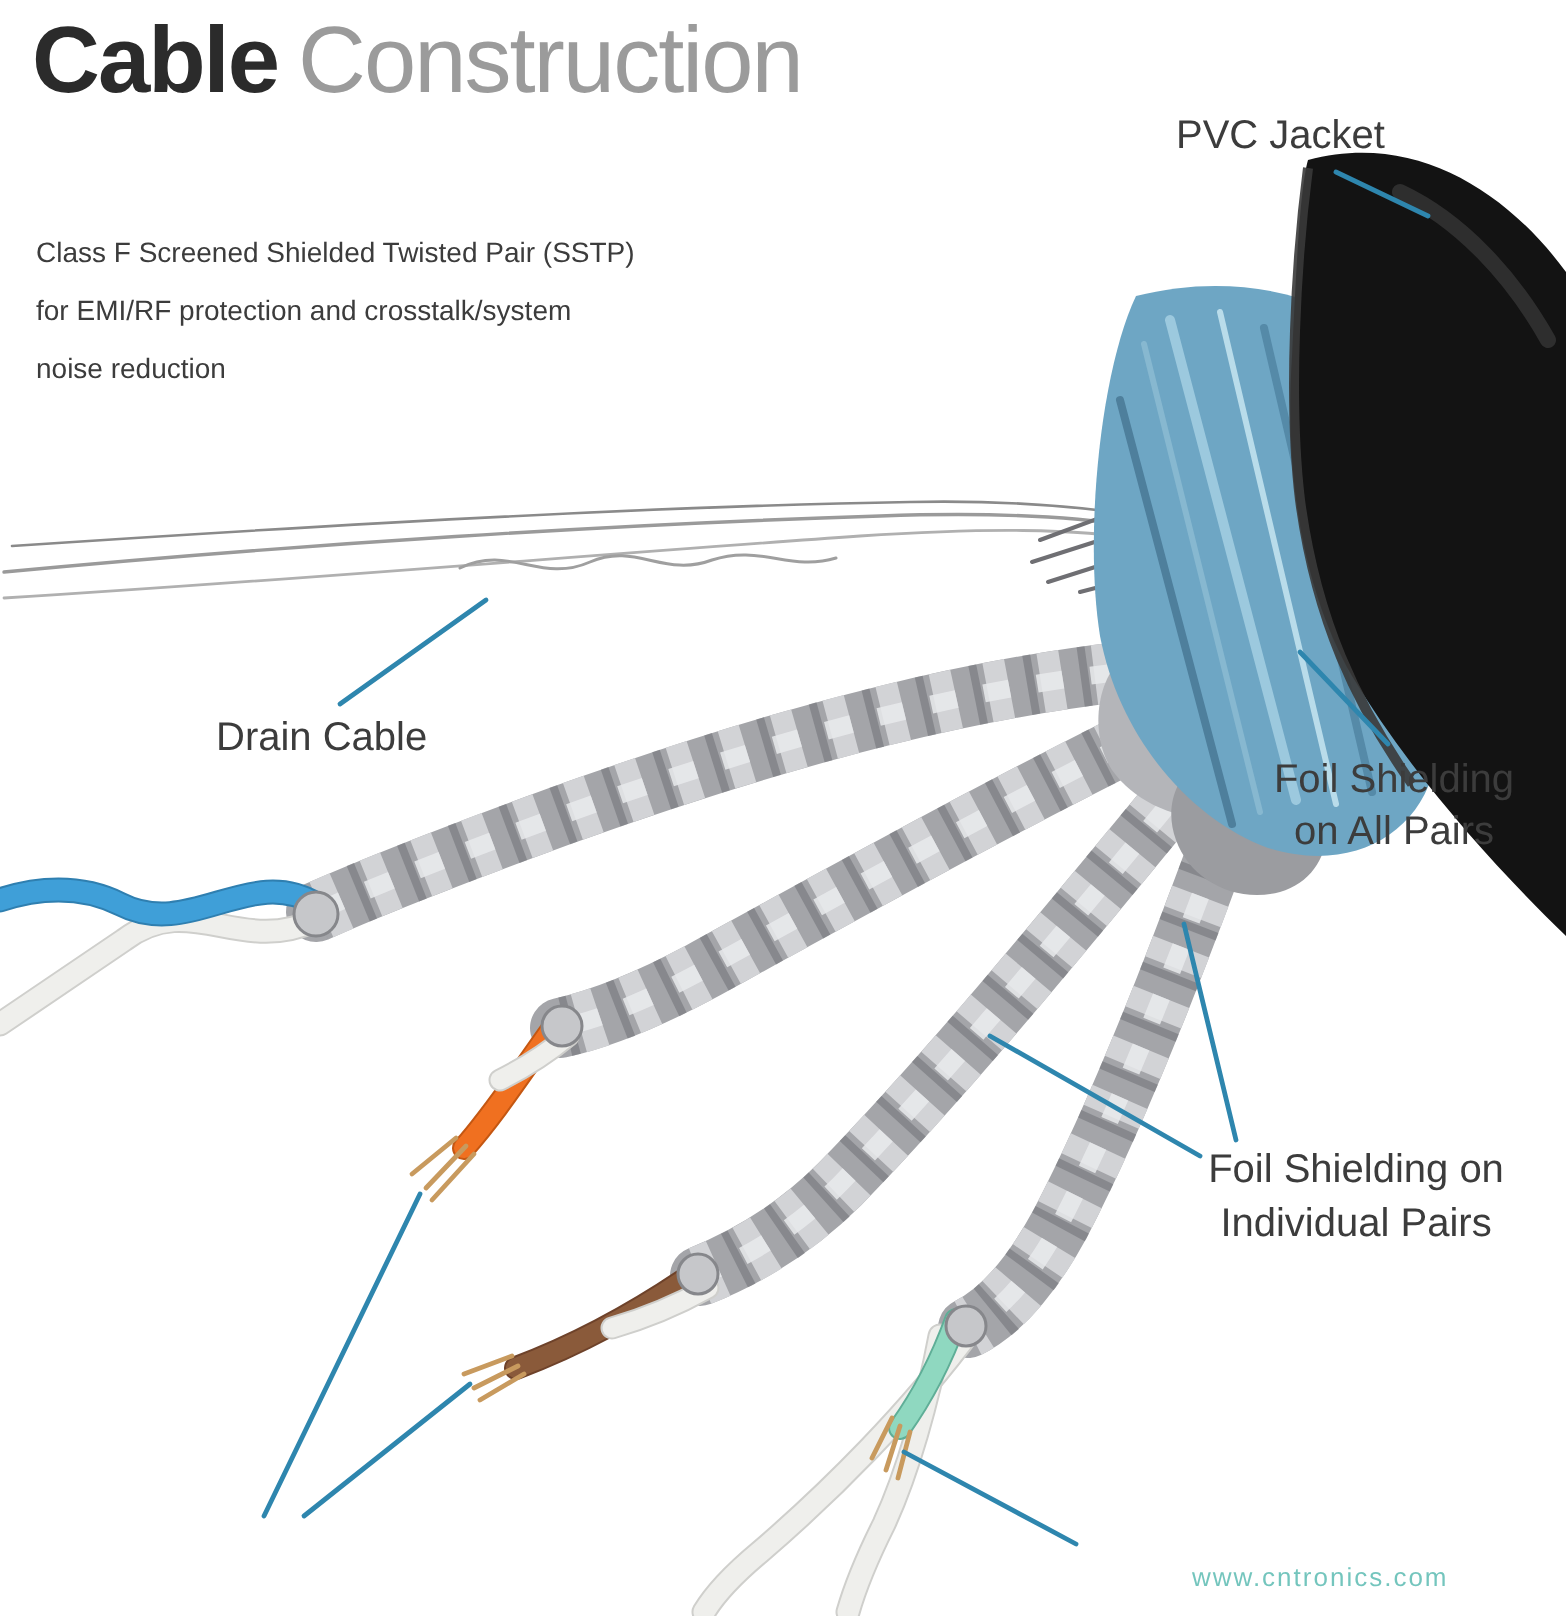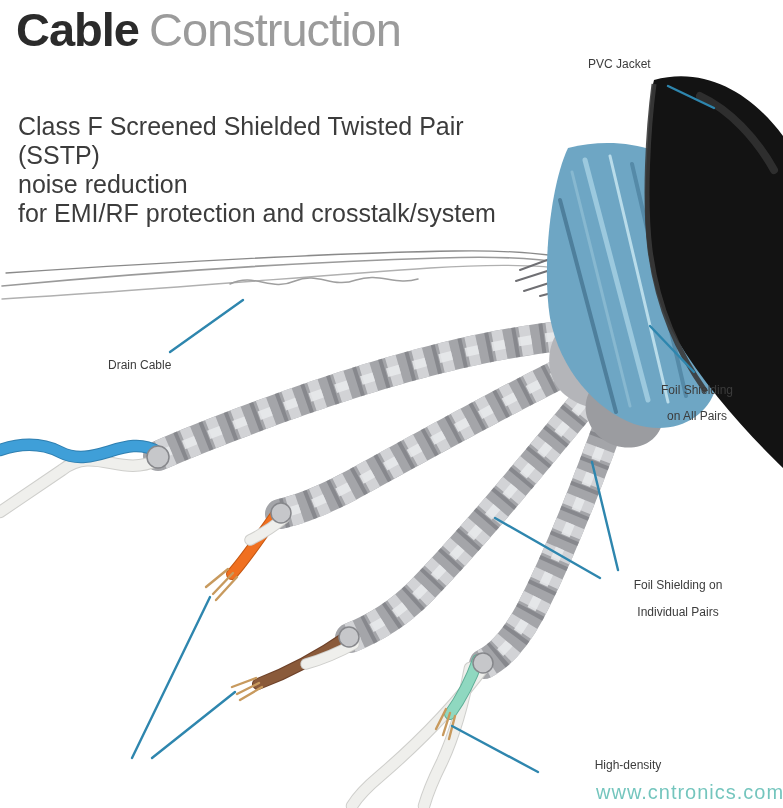--- a/index.html
+++ b/index.html
@@ -8,30 +8,30 @@
     --wire-blue:#3f9fd8; --wire-orange:#f07020; --wire-brown:#8a5a3a; --wire-green:#8fd8c0;
     --wire-white:#efefec; --copper:#c89a5e; --watermark:#2aa79b;
   }
   *{margin:0;padding:0;box-sizing:border-box}
   body{font-family:"Liberation Sans",sans-serif;background:#fff}
   .canvas{position:relative;width:783px;height:808px;background:#fff;overflow:hidden}
   .art{position:absolute;left:0;top:0;width:783px;height:808px;z-index:1}
   .title{position:absolute;left:16px;top:2px;font-size:47px;letter-spacing:-1px;z-index:4;white-space:nowrap}
   .title .bold{font-weight:800;color:var(--title-bold)}
   .title .light{font-weight:400;color:var(--title-light);margin-left:10px}
-  .subtitle{position:absolute;left:18px;top:112px;width:480px;font-size:25px;line-height:29px;color:var(--body-text);z-index:4}
-  .lbl{position:absolute;font-size:12px;color:var(--label-text);z-index:4;white-space:nowrap}
+  .subtitle{position:absolute;left:18px;top:112px;width:480px;font-size:14px;line-height:29px;color:var(--body-text);z-index:4}
+  .lbl{position:absolute;font-size:20px;color:var(--label-text);z-index:4;white-space:nowrap}
   .lbl.center{text-align:center;white-space:normal}
   #lbl-pvc{left:588px;top:57px}
   #lbl-drain{left:108px;top:358px}
   #lbl-foil-all{left:612px;top:377px;width:170px;line-height:26px}
   #lbl-foil-ind{left:578px;top:572px;width:200px;line-height:27px}
   #lbl-copper{left:28px;top:761px}
   #lbl-hdpe{left:538px;top:751px;width:180px;line-height:28px}
-  .watermark{position:absolute;left:596px;top:781px;font-size:20px;letter-spacing:1px;color:var(--watermark);opacity:.65;z-index:5}
+  .watermark{position:absolute;left:596px;top:781px;font-size:13px;letter-spacing:1px;color:var(--watermark);opacity:.65;z-index:5}
   
   .leader{stroke:var(--leader-line);stroke-width:2.4;fill:none;stroke-linecap:round}
   .pair-base{stroke:var(--foil-silver);stroke-width:30;fill:none;stroke-linecap:round}
   .pair-band{stroke:#d2d3d6;stroke-width:30;fill:none;stroke-dasharray:11 16}
   .pair-shadow{stroke:#707176;stroke-width:30;fill:none;stroke-dasharray:4 23;stroke-dashoffset:13;opacity:.55}
   .pair-hi{stroke:#e9eaec;stroke-width:9;fill:none;stroke-dasharray:13 14;opacity:.85}
   .foil-blue{fill:var(--foil-blue)}
   .jacket{fill:var(--jacket)}
   .w-blue{stroke:var(--wire-blue)} .w-orange{stroke:var(--wire-orange)} .w-brown{stroke:var(--wire-brown)}
   .w-green{stroke:var(--wire-green)} .w-white{stroke:var(--wire-white)}
@@ -157,37 +157,36 @@
       <path class="leader" d="M 538,772 L 452,726"></path>
     </g>
   </svg>
 
   <div class="title">
     <span class="bold">Cable</span><span class="light">Construction</span>
   </div>
 
   <div class="subtitle">
     <div>Class F Screened Shielded Twisted Pair (SSTP)</div>
+    <div>for EMI/RF protection and crosstalk/system</div>
     <div>noise reduction</div>
-    <div>for EMI/RF protection and crosstalk/system</div>
   </div>
 
   <div class="lbl" id="lbl-pvc">PVC Jacket</div>
   <div class="lbl" id="lbl-drain">Drain Cable</div>
 
   <div class="lbl center" id="lbl-foil-all">
     <div>Foil Shielding</div>
     <div>on All Pairs</div>
   </div>
 
   <div class="lbl center" id="lbl-foil-ind">
     <div>Foil Shielding on</div>
     <div>Individual Pairs</div>
   </div>
 
 
   <div class="lbl center" id="lbl-hdpe">
-    <div>High-density</div>
   </div>
 
   <div class="watermark">www.cntronics.com</div>
 
 </div>
 
 </body></html>

